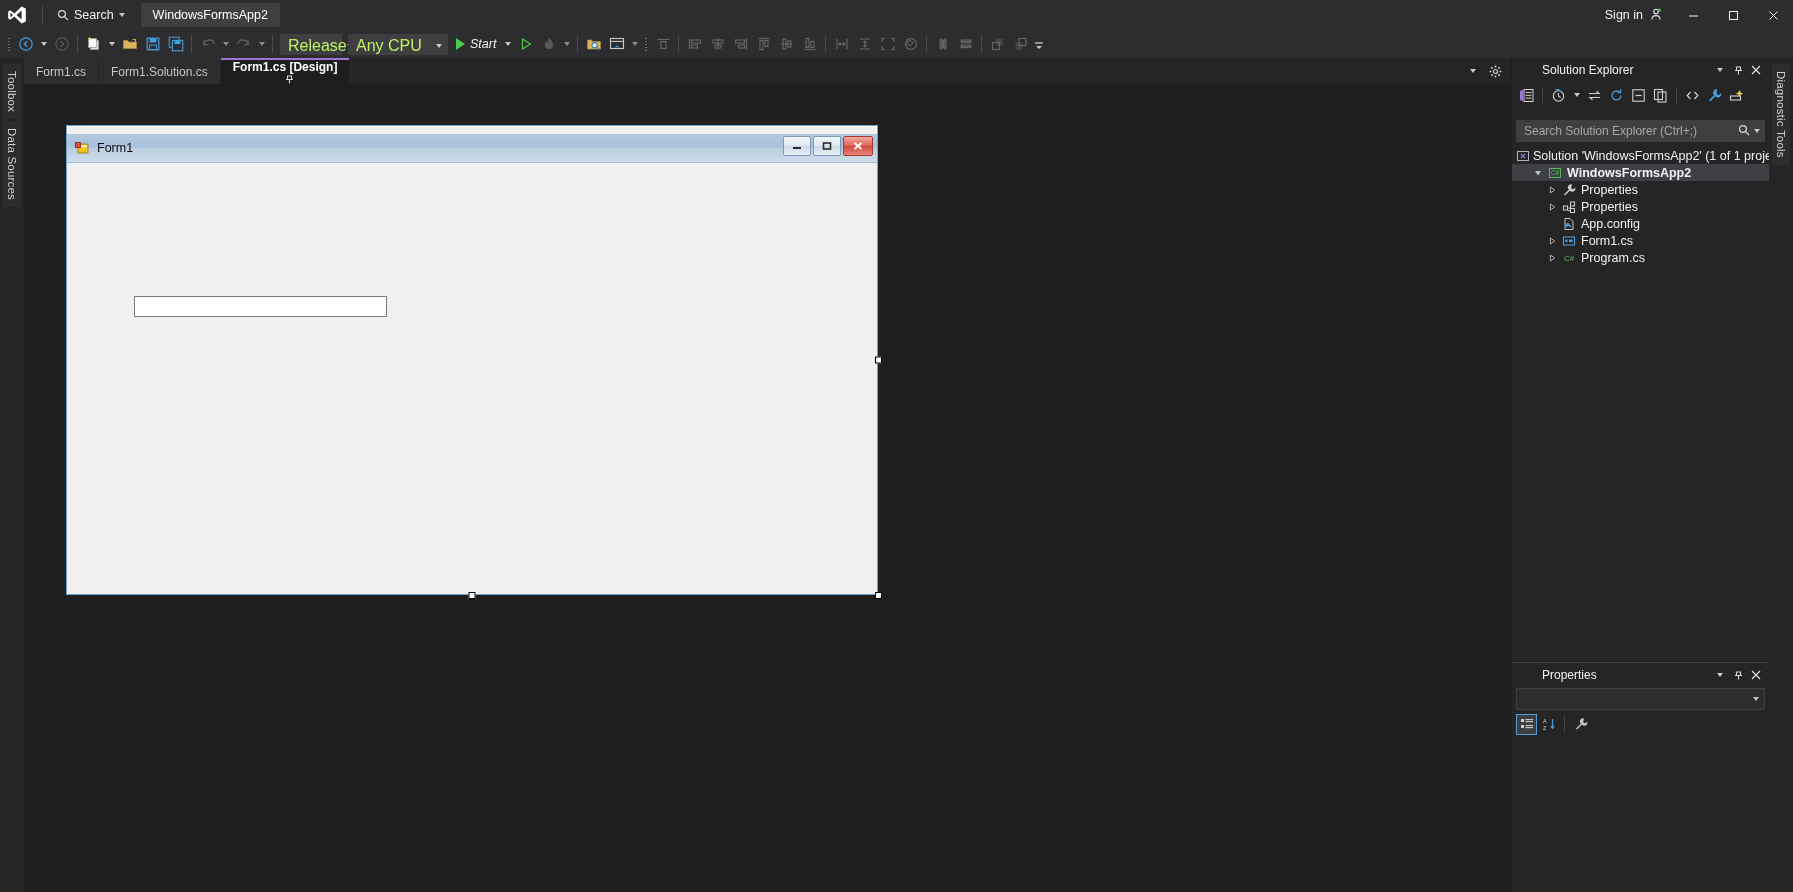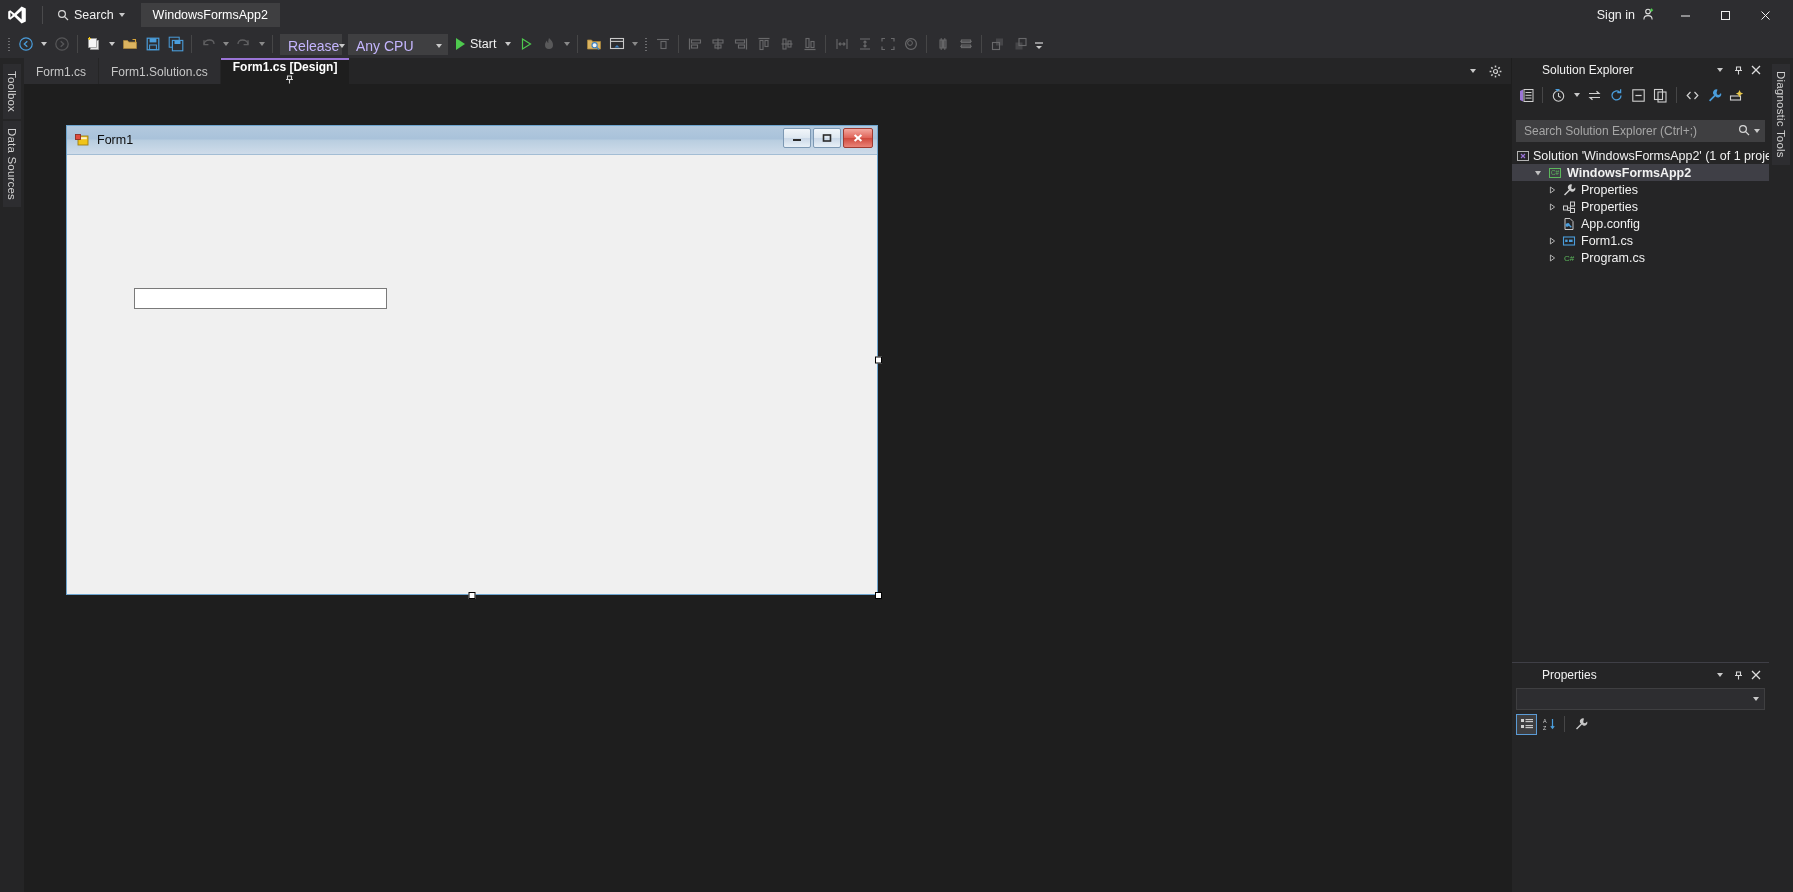--- a/index.html
+++ b/index.html
@@ -30,21 +30,21 @@
   .search-box {
     display: flex; align-items: center; gap: 5px; padding: 0 6px; height: 22px;
     font-size: 12.5px; color: #f1f1f1; cursor: text;
   }
   .search-box .mag { width: 12px; height: 12px; }
   .caret-dn { width: 0; height: 0; border-left: 3.5px solid transparent; border-right: 3.5px solid transparent; border-top: 4px solid #c9c9c9; }
   .proj-chip {
     margin-left: 10px; background: #3f3f41; height: 24px; display: flex; align-items: center;
     padding: 0 12px; font-size: 12.5px; color: #ffffff;
   }
-  .tb-right { position: absolute; right: 8px; top: 0; height: 30px; display: flex; align-items: center; }
+  .tb-right { position: absolute; right: 0; top: 0; height: 30px; display: flex; align-items: center; }
   .signin { display: flex; align-items: center; gap: 6px; font-size: 12.5px; color: #f1f1f1; padding: 0 10px; height: 30px; }
   .wbtn { width: 40px; height: 30px; display: flex; align-items: center; justify-content: center; color: #f1f1f1; font-size: 13px; }
 
   
   .toolbar {
     height: 28px; background: #2d2d30; display: flex; align-items: center;
     flex: 0 0 28px; padding-left: 4px; gap: 0px;
   }
   .grip { width: 10px; height: 18px; display:flex; align-items:center; justify-content:center; }
   .grip i { display:block; width:2px; height:14px;
@@ -52,24 +52,24 @@
     background-size: 2px 3px; }
   .tbtn {
     width: 23px; height: 24px; display: flex; align-items: center; justify-content: center;
     position: relative;
   }
   .tbtn.dis { opacity: 0.38; }
   .tb-drop { width: 13px; height: 24px; display:flex; align-items:center; justify-content:center; }
   .tb-sep { width: 1px; height: 18px; background: #464647; margin: 0 4px; }
   .combo {
     height: 21px; background: #3f3f41; border: 1px solid #3f3f41; display: flex; align-items: center;
-    justify-content: space-between; font-size: 14px; color: #c4b5fd; padding: 4px 5px 0 7px; margin: 0 3px;
+    justify-content: space-between; font-size: 16px; color: #bef264; padding: 4px 5px 0 7px; margin: 0 3px;
   }
   .combo .lbl { white-space: nowrap; }
-  .start-btn { display: flex; align-items: center; gap: 5px; height: 24px; padding: 0 5px; font-size: 12.5px; color: #f1f1f1; }
+  .start-btn { display: flex; align-items: center; gap: 5px; height: 24px; padding: 0 5px; font-size: 12.5px; color: #f1f1f1; font-style: italic; }
   .tri-right { width:0;height:0;border-top:6px solid transparent;border-bottom:6px solid transparent;border-left:9px solid #4ec94e; }
 
   
   .body-row { flex: 1 1 auto; display: flex; min-height: 0; }
 
   
   .left-rail {
     width: 24px; background: #252526; flex: 0 0 24px; padding-top: 6px;
     display: flex; flex-direction: column; align-items: center; gap: 2px;
   }
@@ -120,20 +120,21 @@
     border: 1px solid #6ea5cf;
     background: #f0f0f0;
     display: flex; flex-direction: column;
     box-shadow: inset 0 0 0 1px #ffffff;
   }
   .form-titlebar {
     height: 29px; flex: 0 0 29px;
     background: linear-gradient(to bottom, #b3c9de 0%, #a9c2da 45%, #b9cee0 52%, #cfdcea 100%);
     display: flex; align-items: center; padding-left: 7px; position: relative;
     border-bottom: 1px solid #a3bdd4;
+    margin-top: 8px;
   }
   .form-icon { width: 16px; height: 16px; margin-right: 7px; position: relative; }
   .form-title { font-size: 12.5px; color: #0d0d0d; font-family: "Liberation Sans", sans-serif; }
   .form-ctrls { position: absolute; right: 4px; top: 2px; display: flex; gap: 2px; }
   .fbtn {
     width: 28px; height: 20px; border: 1px solid #7d99b4; border-radius: 2px;
     background: linear-gradient(to bottom, #f2f6fa 0%, #dee8f1 48%, #cbd9e8 52%, #e8f0f7 100%);
     display: flex; align-items: center; justify-content: center;
   }
   .fbtn.close {

